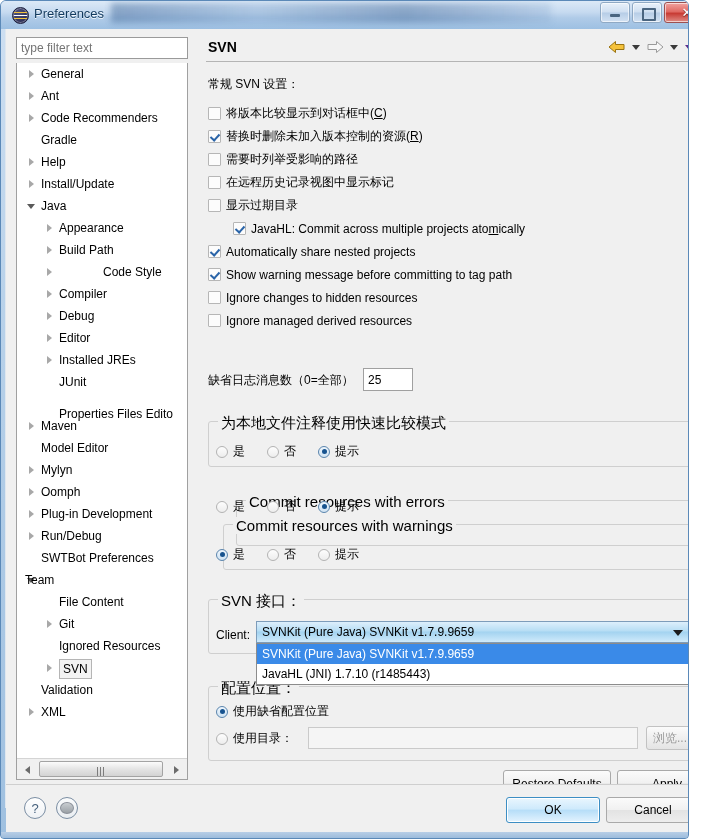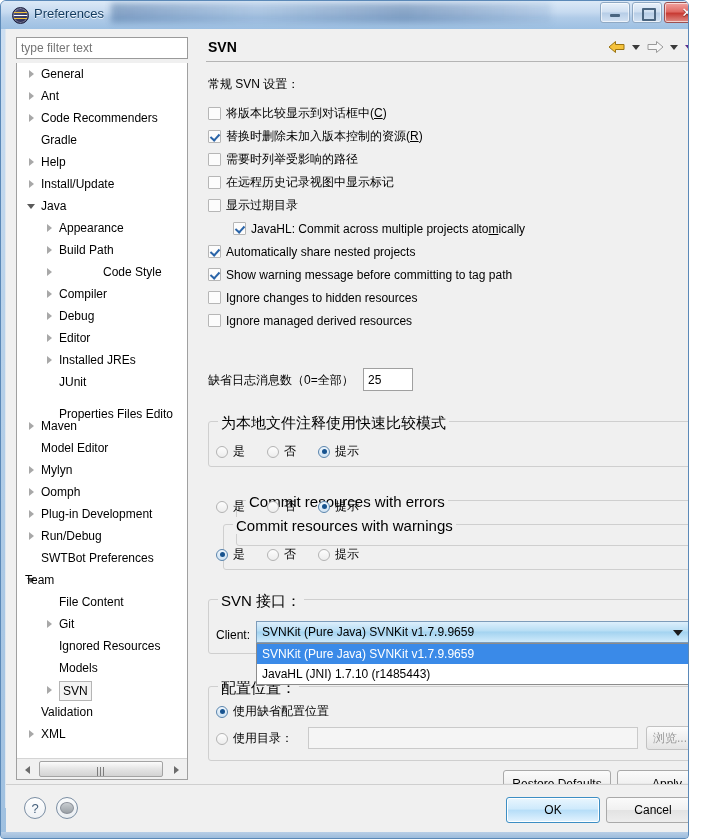--- a/index.html
+++ b/index.html
@@ -280,23 +280,20 @@
           <div class="tnode">
             <span class="lbl" style="left: 42px;">File Content</span>
           </div>
           <div class="tnode">
             <span class="arr" style="left: 26px;"></span>
             <span class="lbl" style="left: 42px;">Git</span>
           </div>
           <div class="tnode">
             <span class="lbl" style="left: 42px;">Ignored Resources</span>
           </div>
-          <div class="tnode">
-            <span class="lbl" style="left: 42px;">Models</span>
-          </div>
           <div class="tnode sel">
             <span class="arr" style="left: 26px;"></span>
             <span class="lbl" style="left: 42px;">SVN</span>
           </div>
           <div class="tnode">
             <span class="lbl" style="left: 24px;">Validation</span>
           </div>
           <div class="tnode">
             <span class="arr" style="left: 8px;"></span>
             <span class="lbl" style="left: 24px;">XML</span>

